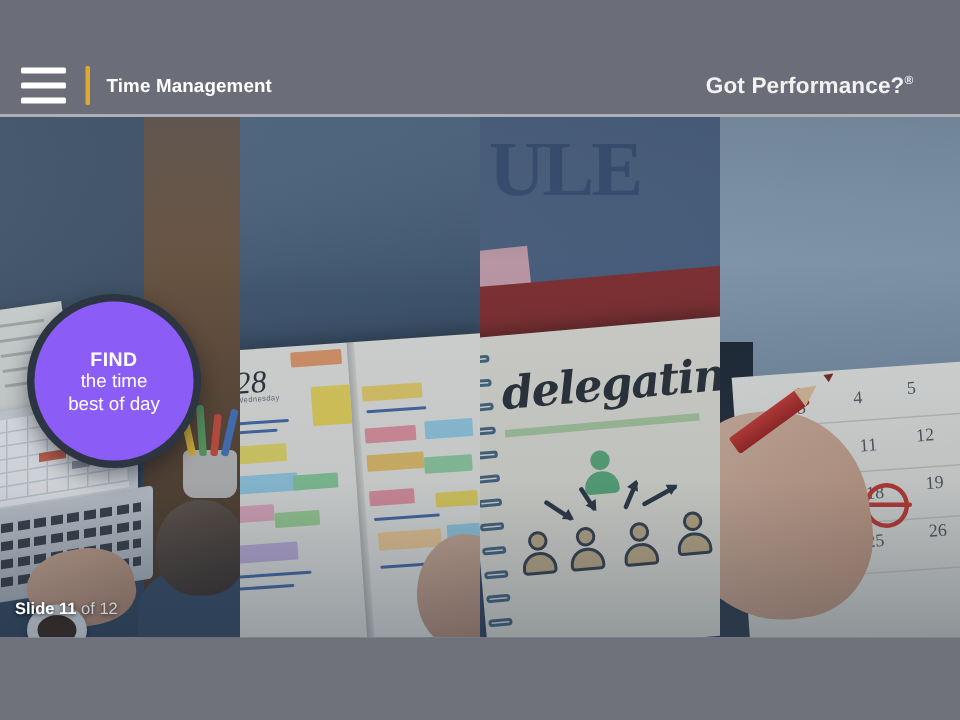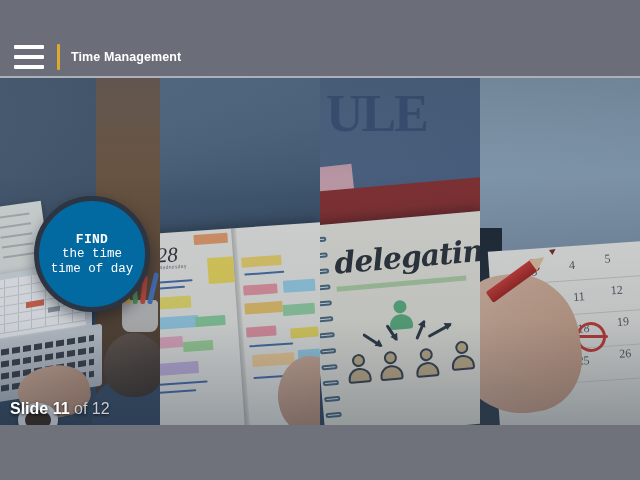--- a/index.html
+++ b/index.html
@@ -159,25 +159,25 @@
                  rgba(30,48,70,.22) 70%,rgba(26,42,62,.42) 100%); }
 
   
   .bubble { position:absolute; border-radius:50%; display:flex; flex-direction:column;
             align-items:center; justify-content:center; text-align:center;
             color:#ffffff; line-height:1.18;
             box-shadow:0 6px 14px rgba(10,16,26,.45); }
   .bubble .kw { font-size:13px; font-weight:bold; letter-spacing:.3px; }
   .bubble .sub { font-size:12.5px; font-weight:normal; }
 
-  #b1 { left:34px;  top:118px; width:116px; height:116px; background:#0369a1;
-        border:5px solid #2d3542;font-family:Liberation Mono, monospace; }
-
-  
-  .slide-counter { position:absolute; left:10px; top:400px; font-size:16px;
+  #b1 { left:18px;  top:118px; width:116px; height:116px; background:#8b5cf6;
+        border:5px solid #2d3542; }
+
+  
+  .slide-counter { position:absolute; left:10px; top:400px; font-size:11px;
                    color:#c9ccd2; text-shadow:0 1px 3px rgba(0,0,0,.8); z-index:6; }
   .slide-counter b { color:#ffffff; font-weight:bold; }
 
   .footer { position:absolute; left:0; top:425px; width:640px; height:55px;
             background:#6f717b; }
   .footer-rule { position:absolute; left:0; top:425px; width:640px; height:2px;
             background:rgba(215,221,229,.5); }
 </style>
 </head>
 <body>
@@ -188,20 +188,21 @@
     <div class="header-inner">
       <div class="hamburger">
         <span></span>
         <span></span>
         <span></span>
       </div>
       <div class="gold-divider"></div>
       <div class="title-block">
         <div class="title-main">Time Management</div>
       </div>
+      <div class="brand"><span>Got Performance?</span><span class="reg">®</span></div>
     </div>
   </div>
   <div class="header-rule"></div>
 
   <div class="strip">
 
     <div class="panel">
       <div class="photo">
         <div class="p1-bg"></div>
         <div class="p1-desk"></div>
@@ -286,21 +287,21 @@
           </div>
         <div class="p1-arm"></div>
         <div class="p1-hand"></div>
         <div class="p1-head"></div>
         <div class="p1-cup"></div>
         <div class="shade"></div>
       </div>
       <div class="bubble" id="b1">
         <span class="kw">FIND</span>
         <span class="sub">the time</span>
-        <span class="sub">time of day</span>
+        <span class="sub">best of day</span>
       </div>
     </div>
 
     <div class="panel">
       <div class="photo">
         <div class="p2-bg"></div>
         <div class="p2-blur"></div>
         <div class="p2-book">
           <div class="p2-spine"></div>
           <div class="p2-28">28</div>

